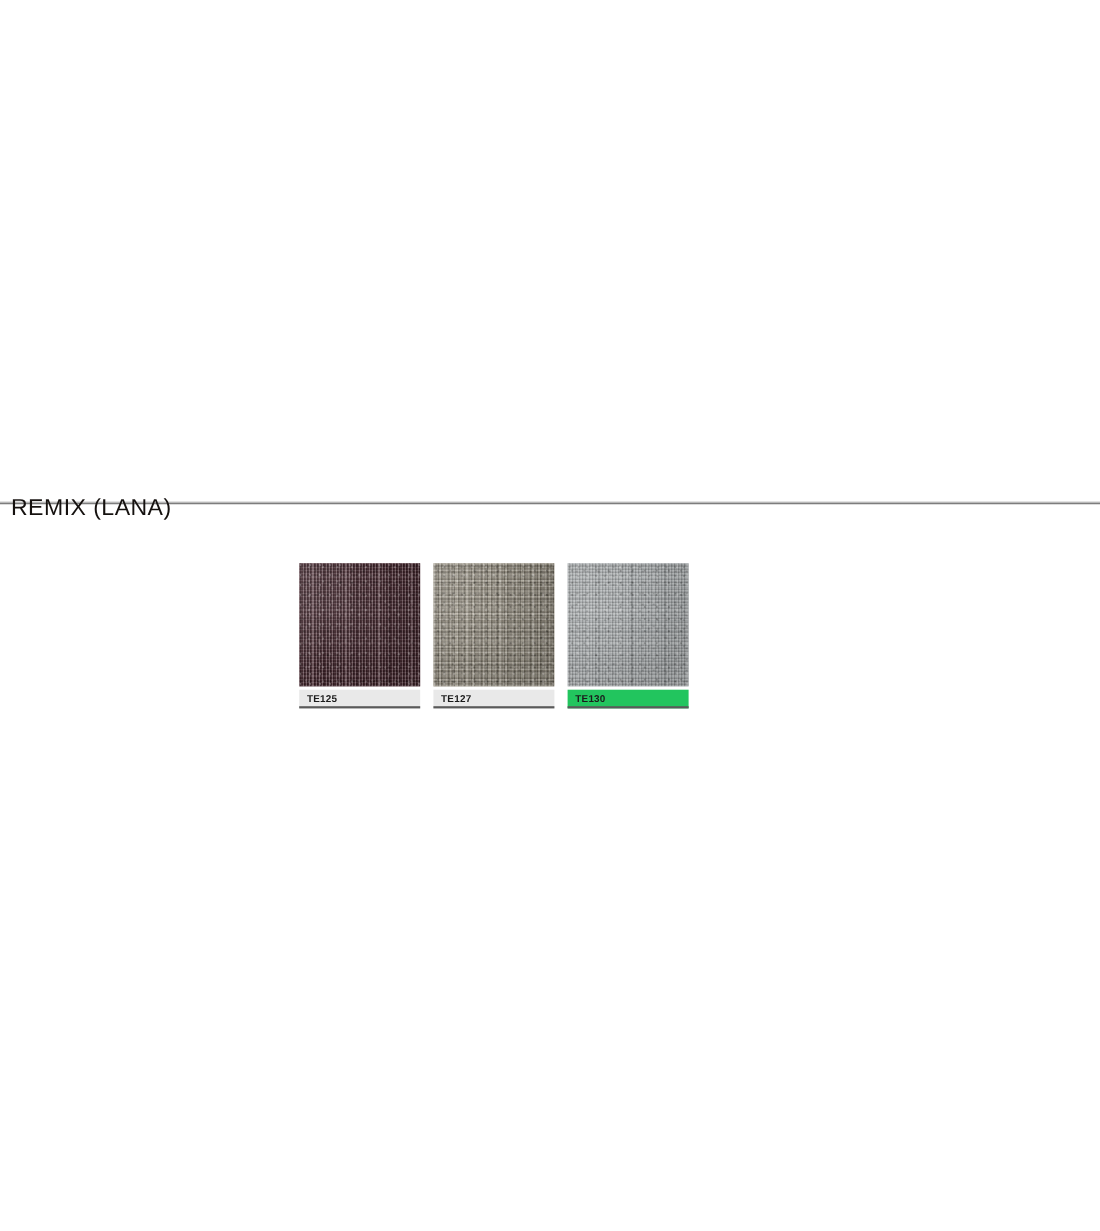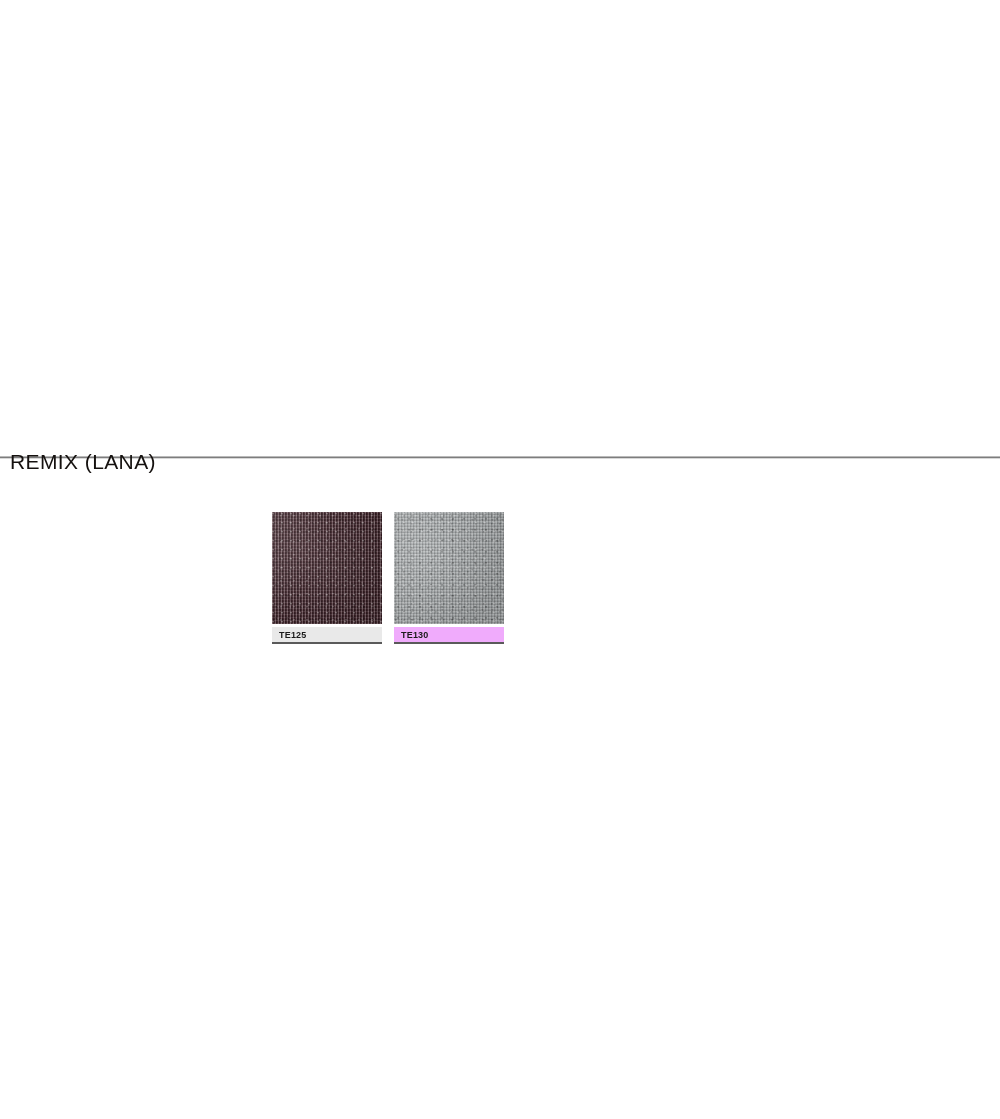--- a/index.html
+++ b/index.html
@@ -178,24 +178,35 @@
           <div class="weave"></div>
           <div class="rib"></div>
           <div class="speckle"></div>
           <div class="shade"></div>
         </div>
         <div class="swatch-label" style="background: rgb(233, 233, 233); border-bottom-color: rgb(90, 90, 90);">
           <span>TE125</span>
         </div>
       </div>
       <div class="swatch-card">
+        <div class="swatch-chip" style="background-color: rgb(155, 147, 130);">
+          <div class="weave"></div>
+          <div class="weave-coarse"></div>
+          <div class="speckle"></div>
+          <div class="shade"></div>
+        </div>
+        <div class="swatch-label" style="background: rgb(233, 233, 233); border-bottom-color: rgb(90, 90, 90);">
+          <span>TE127</span>
+        </div>
+      </div>
+      <div class="swatch-card">
         <div class="swatch-chip" style="background-color: rgb(168, 172, 174);">
           <div class="weave"></div>
           <div class="speckle"></div>
           <div class="shade"></div>
         </div>
-        <div class="swatch-label" style="background: #f0abfc; border-bottom-color: rgb(90, 90, 90);">
+        <div class="swatch-label" style="background: #22c55e; border-bottom-color: rgb(90, 90, 90);">
           <span>TE130</span>
         </div>
       </div>
     </div>
 
 </div>
 
 </body></html>

